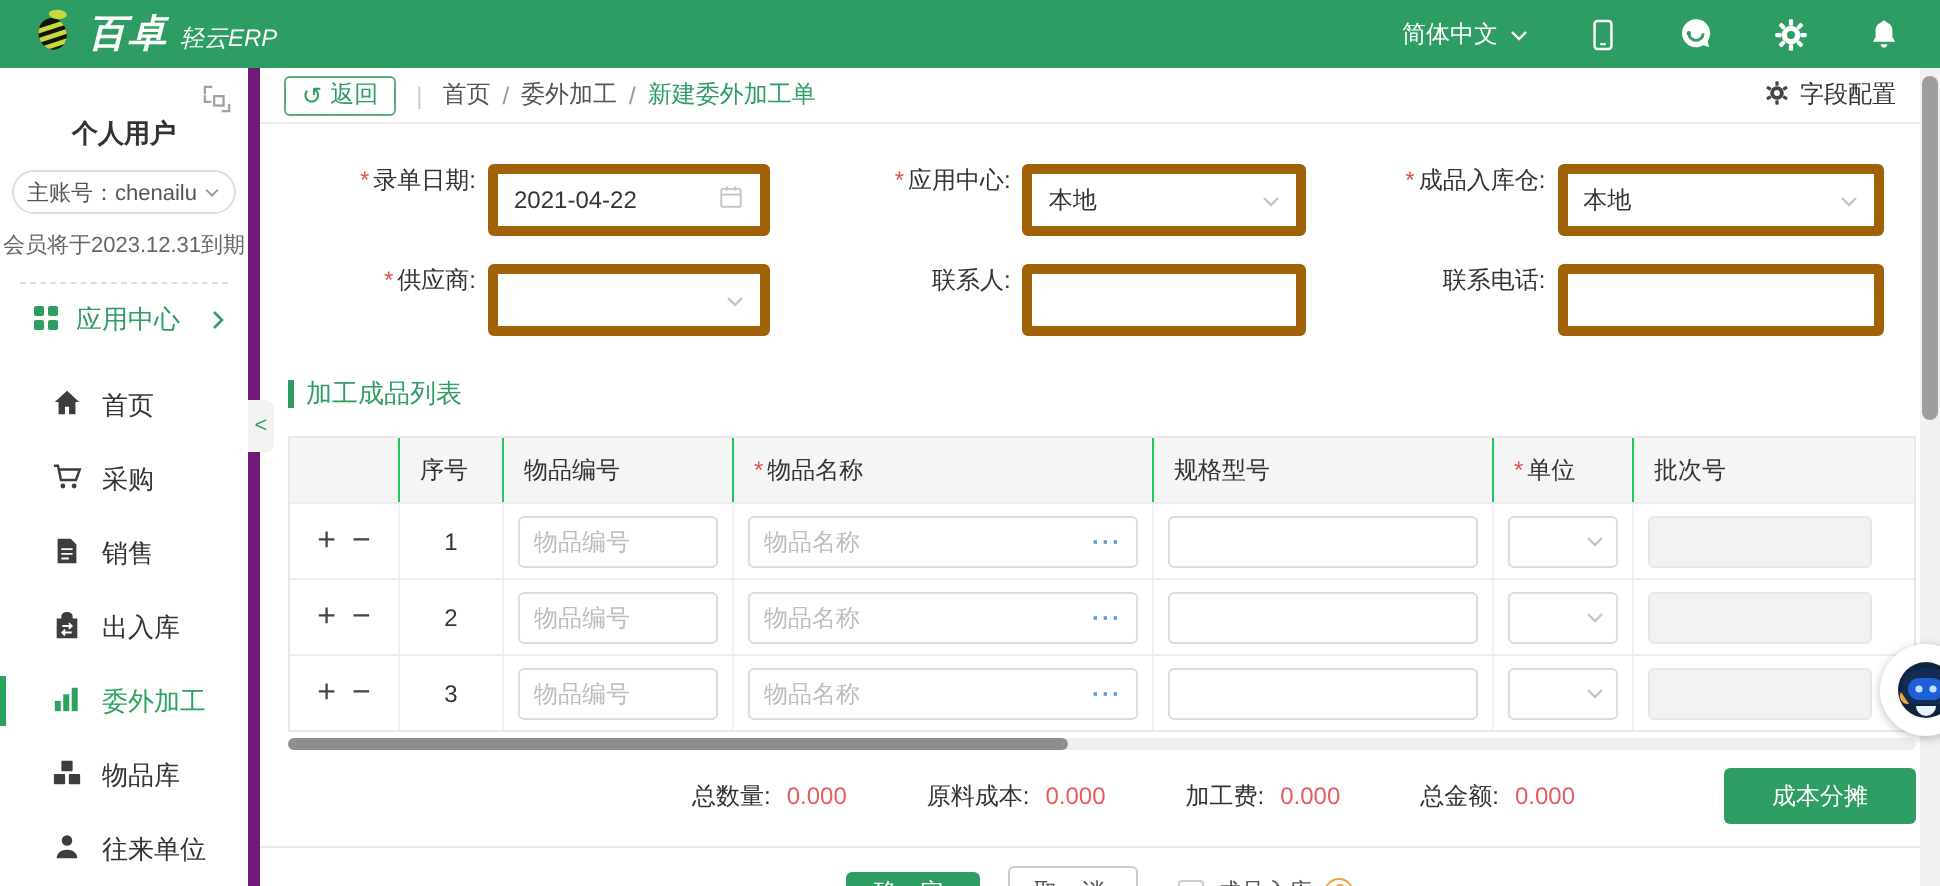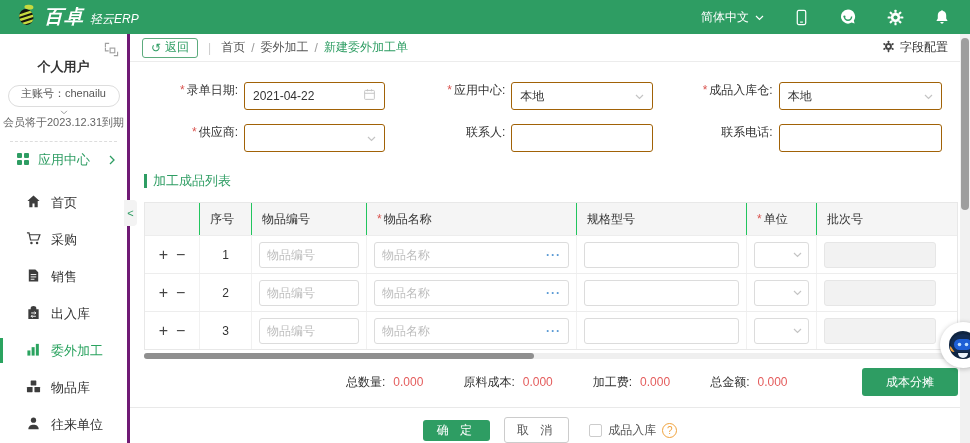--- a/index.html
+++ b/index.html
@@ -9,24 +9,24 @@
   
   .topbar { position:absolute; top:0; left:0; right:0; height:34px; background:#2e9d63; display:flex; align-items:center; padding:0 14px; z-index:20; }
   .logo { display:flex; align-items:center; gap:6px; }
   .brand { color:#fff; font-size:19px; font-weight:bold; font-style:italic; letter-spacing:1px; }
   .brand-suffix { color:#fff; font-size:12px; font-style:italic; margin-top:4px; }
   .topbar-right { margin-left:auto; display:flex; align-items:center; gap:30px; padding-right:6px; }
   .lang { color:#fff; display:flex; align-items:center; gap:6px; cursor:pointer; }
   .tb-icon { display:flex; align-items:center; cursor:pointer; }
 
   
-  .sidebar { position:absolute; top:34px; left:0; bottom:0; width:130px; background:#fff; border-right:3px solid #701a75; z-index:10; }
+  .sidebar { position:absolute; top:34px; left:0; bottom:0; width:130px; background:#fff; border-right:6px solid #701a75; z-index:10; }
   .collapse-corner { position:absolute; top:8px; right:8px; cursor:pointer; }
   .user-type { margin-top:24px; text-align:center; font-weight:bold; font-size:13px; color:#333; }
-  .account-pill { margin:9px auto 0; width:112px; height:22px; border:1px solid #ddd; border-radius:12px; display:flex; align-items:center; gap:4px; font-size:11px; color:#555; cursor:pointer; background:#fff;flex-direction:column; }
+  .account-pill { margin:9px auto 0; width:112px; height:22px; border:1px solid #ddd; border-radius:12px; display:flex; align-items:center; justify-content:center; gap:4px; font-size:11px; color:#555; cursor:pointer; background:#fff; }
   .member-note { margin-top:8px; text-align:center; font-size:11px; color:#666; }
   .side-divider { margin:11px 10px 0; border-top:1px dashed #ddd; }
   .app-center { display:flex; align-items:center; gap:8px; padding:9px 12px 7px 16px; color:#2e9d63; font-size:13px; cursor:pointer; }
   .app-center .chev-right { margin-left:auto; }
   .nav { margin-top:8px; }
   .nav-item { position:relative; height:37px; display:flex; align-items:center; gap:10px; padding-left:26px; font-size:13px; color:#333; cursor:pointer; }
   .nav-item.active { color:#2aa35f; }
   .nav-item.active::before { content:""; position:absolute; left:0; top:6px; bottom:6px; width:3px; background:#2aa35f; }
   .collapse-tab { position:absolute; left:124px; top:200px; width:13px; height:26px; background:#f3f3f3; border-radius:0 4px 4px 0; display:flex; align-items:center; justify-content:center; color:#2e9d63; font-size:11px; cursor:pointer; z-index:15; }
 
@@ -40,21 +40,21 @@
   .crumb.current { color:#2e9d63; }
   .field-config { margin-left:auto; display:flex; align-items:center; gap:5px; color:#333; cursor:pointer; padding-right:10px; }
 
   .content { position:relative; padding-top:20px; }
 
   
   .form-grid { display:grid; grid-template-columns:1fr 1fr 1fr; row-gap:14px; padding:0 24px 0 14px; }
   .field { display:flex; }
   .field .lbl { width:94px; text-align:right; flex-shrink:0; color:#333; }
   .req { color:#d9544f; margin-right:2px; }
-  .ctrl { flex:1; margin-left:6px; margin-right:26px; height:26px; border:1px solid #a16207; border-radius:3px; background:#fff; display:flex; align-items:center; padding:13px 8px; color:#333; cursor:pointer; }
+  .ctrl { flex:1; margin-left:6px; margin-right:26px; height:26px; border:5px solid #a16207; border-radius:3px; background:#fff; display:flex; align-items:center; padding:13px 8px; color:#333; cursor:pointer; }
   .field:nth-child(3n) .ctrl { margin-right:4px; }
   .ctrl .val { flex:1; }
   .ctrl input { width:100%; border:none; outline:none; font-size:12px; font-family:"Liberation Sans",sans-serif; color:#333; background:transparent; }
   .ctrl input::placeholder { color:#bbb; }
 
   
   .section-title { margin:20px 0 0 14px; display:flex; align-items:center; gap:6px; color:#2e9d63; font-size:13px; }
   .section-title .bar { width:3px; height:14px; background:#2e9d63; }
 
   

